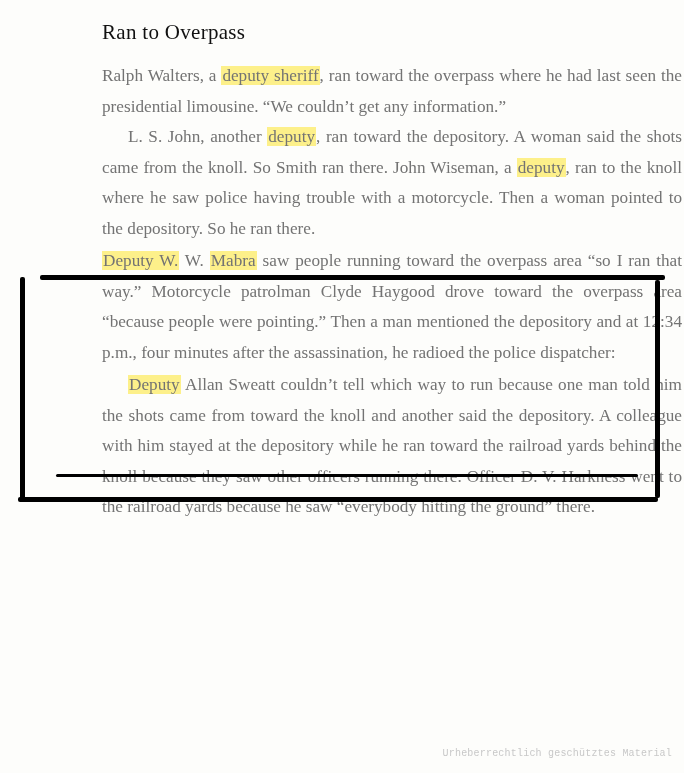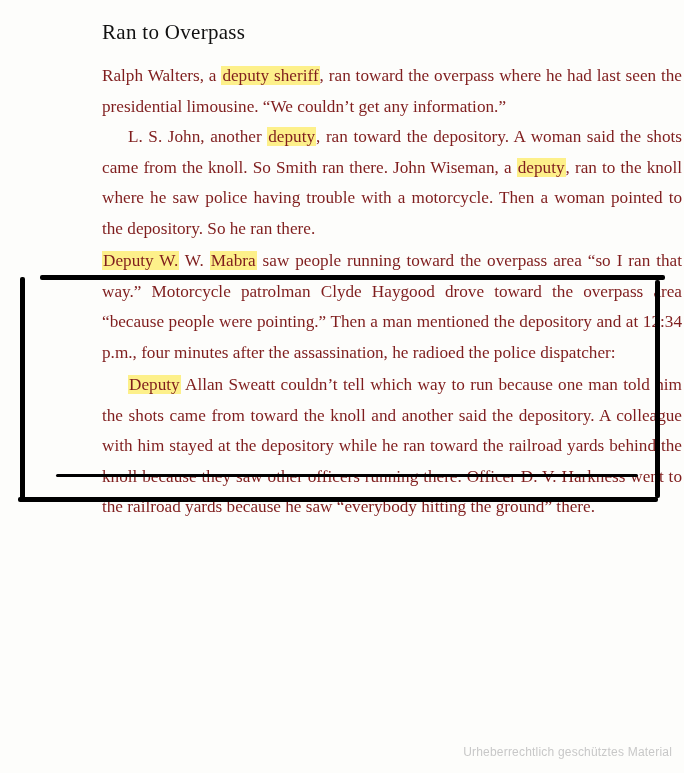--- a/index.html
+++ b/index.html
@@ -37,43 +37,43 @@
     letter-spacing: 0.3px;
     margin: 0 0 16px 0;
     color: #111;
   }
   p.para {
     font-size: 17.2px;
     line-height: 30.5px;
     margin: 0;
     text-align: justify;
     text-justify: inter-word;
-    color: #7f1d1d;
+    color: #737373;
     -webkit-hyphens: none;
     hyphens: none;
   }
   p.indent {
     text-indent: 26px;
   }
   .hl {
     background: #fdf08a;
     padding: 0 1px;
   }
   
   .annot-line {
     position: absolute;
     background: #000;
     border-radius: 2px;
   }
   .copyright {
     position: absolute;
     right: 12px;
     bottom: 14px;
-    font-family: Liberation Sans, sans-serif;
-    font-size: 12px;
+    font-family: Liberation Mono, monospace;
+    font-size: 10px;
     color: #c8c8c8;
     letter-spacing: 0.2px;
   }
 </style>
 </head>
 <body>
 
 <div class="page">
 
   <div class="page-inner">

